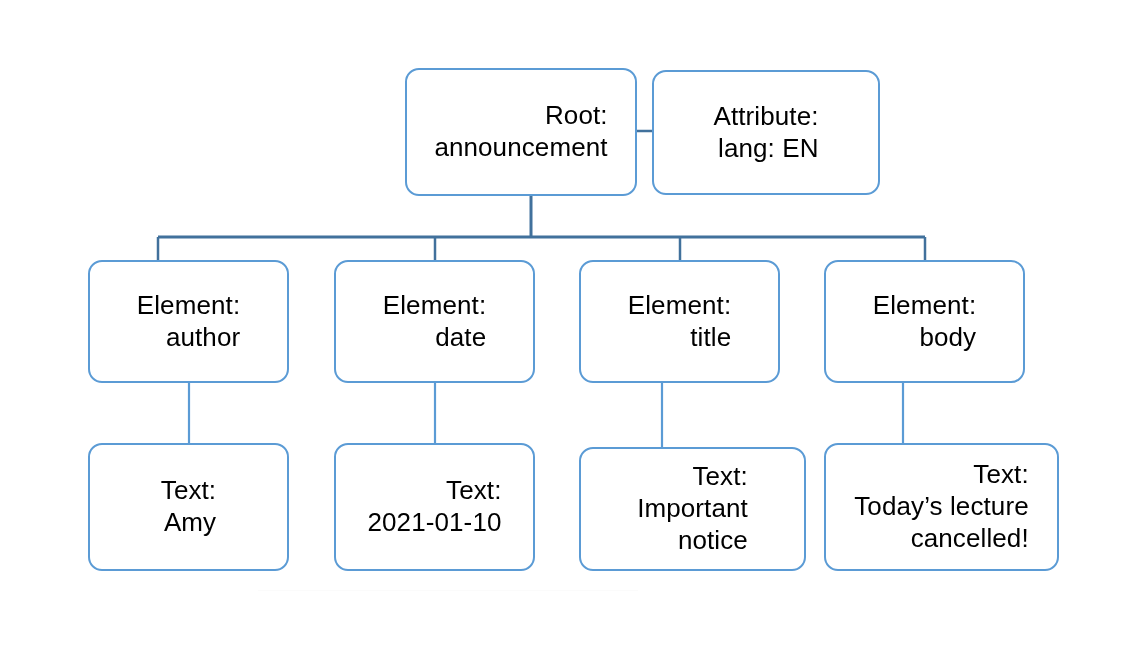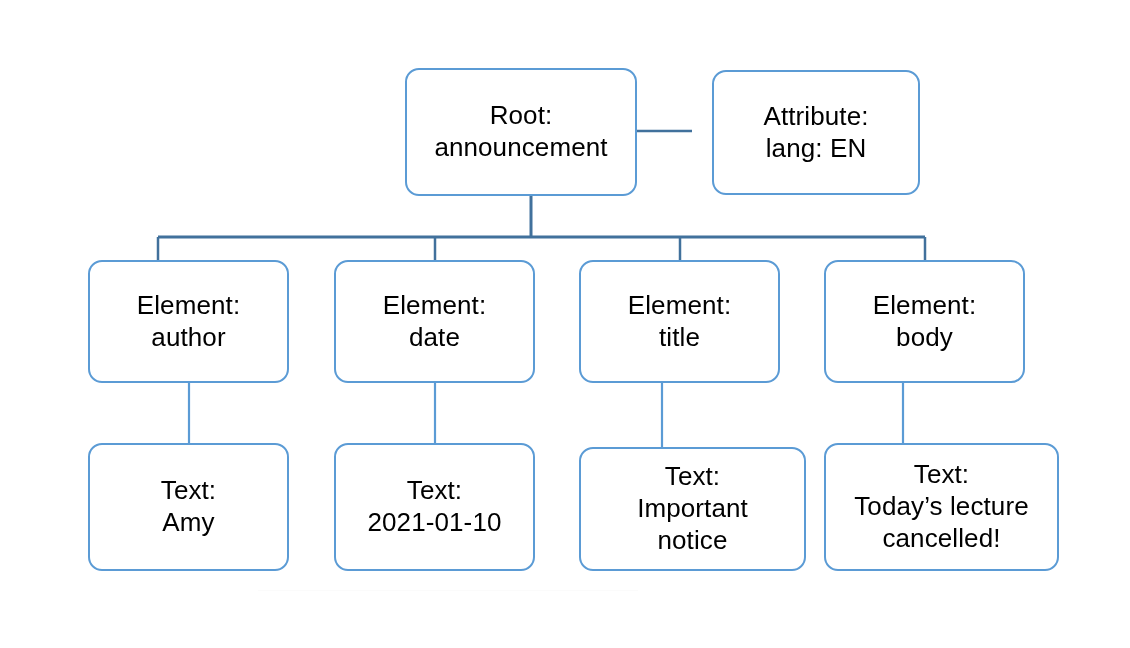--- a/index.html
+++ b/index.html
@@ -40,20 +40,21 @@
     font-size: 26px;
     line-height: 1.22;
     font-weight: 400;
     letter-spacing: 0.1px;
     white-space: pre-line;
     padding: 2px 6px;
   }
   .node-label {
     display: block;
     white-space: pre-line;
+    text-align: right;
   }
   .hairline {
     position: absolute;
     left: 258px;
     top: 590px;
     width: 380px;
     height: 1px;
     background: #fbfbfb;
   }
 </style>
@@ -81,21 +82,21 @@
     <path d="M 903 383 L 903 443" stroke="#5b9bd5" stroke-width="2.2" fill="none"></path>
   </svg>
 
   <div class="hairline"></div>
 
   <div class="node" style="left:405px; top:68px; width:232px; height:128px;">
     <span class="node-label">Root:
 announcement</span>
   </div>
 
-  <div class="node" style="left:712px; top:70px; width:208px; height:125px;">
+  <div class="node" style="left:652px; top:70px; width:228px; height:125px;">
     <span class="node-label">Attribute:
 lang: EN</span>
   </div>
 
   <div class="node" style="left:88px; top:260px; width:201px; height:123px;">
     <span class="node-label">Element:
 author</span>
   </div>
 
   <div class="node" style="left:334px; top:260px; width:201px; height:123px;">

